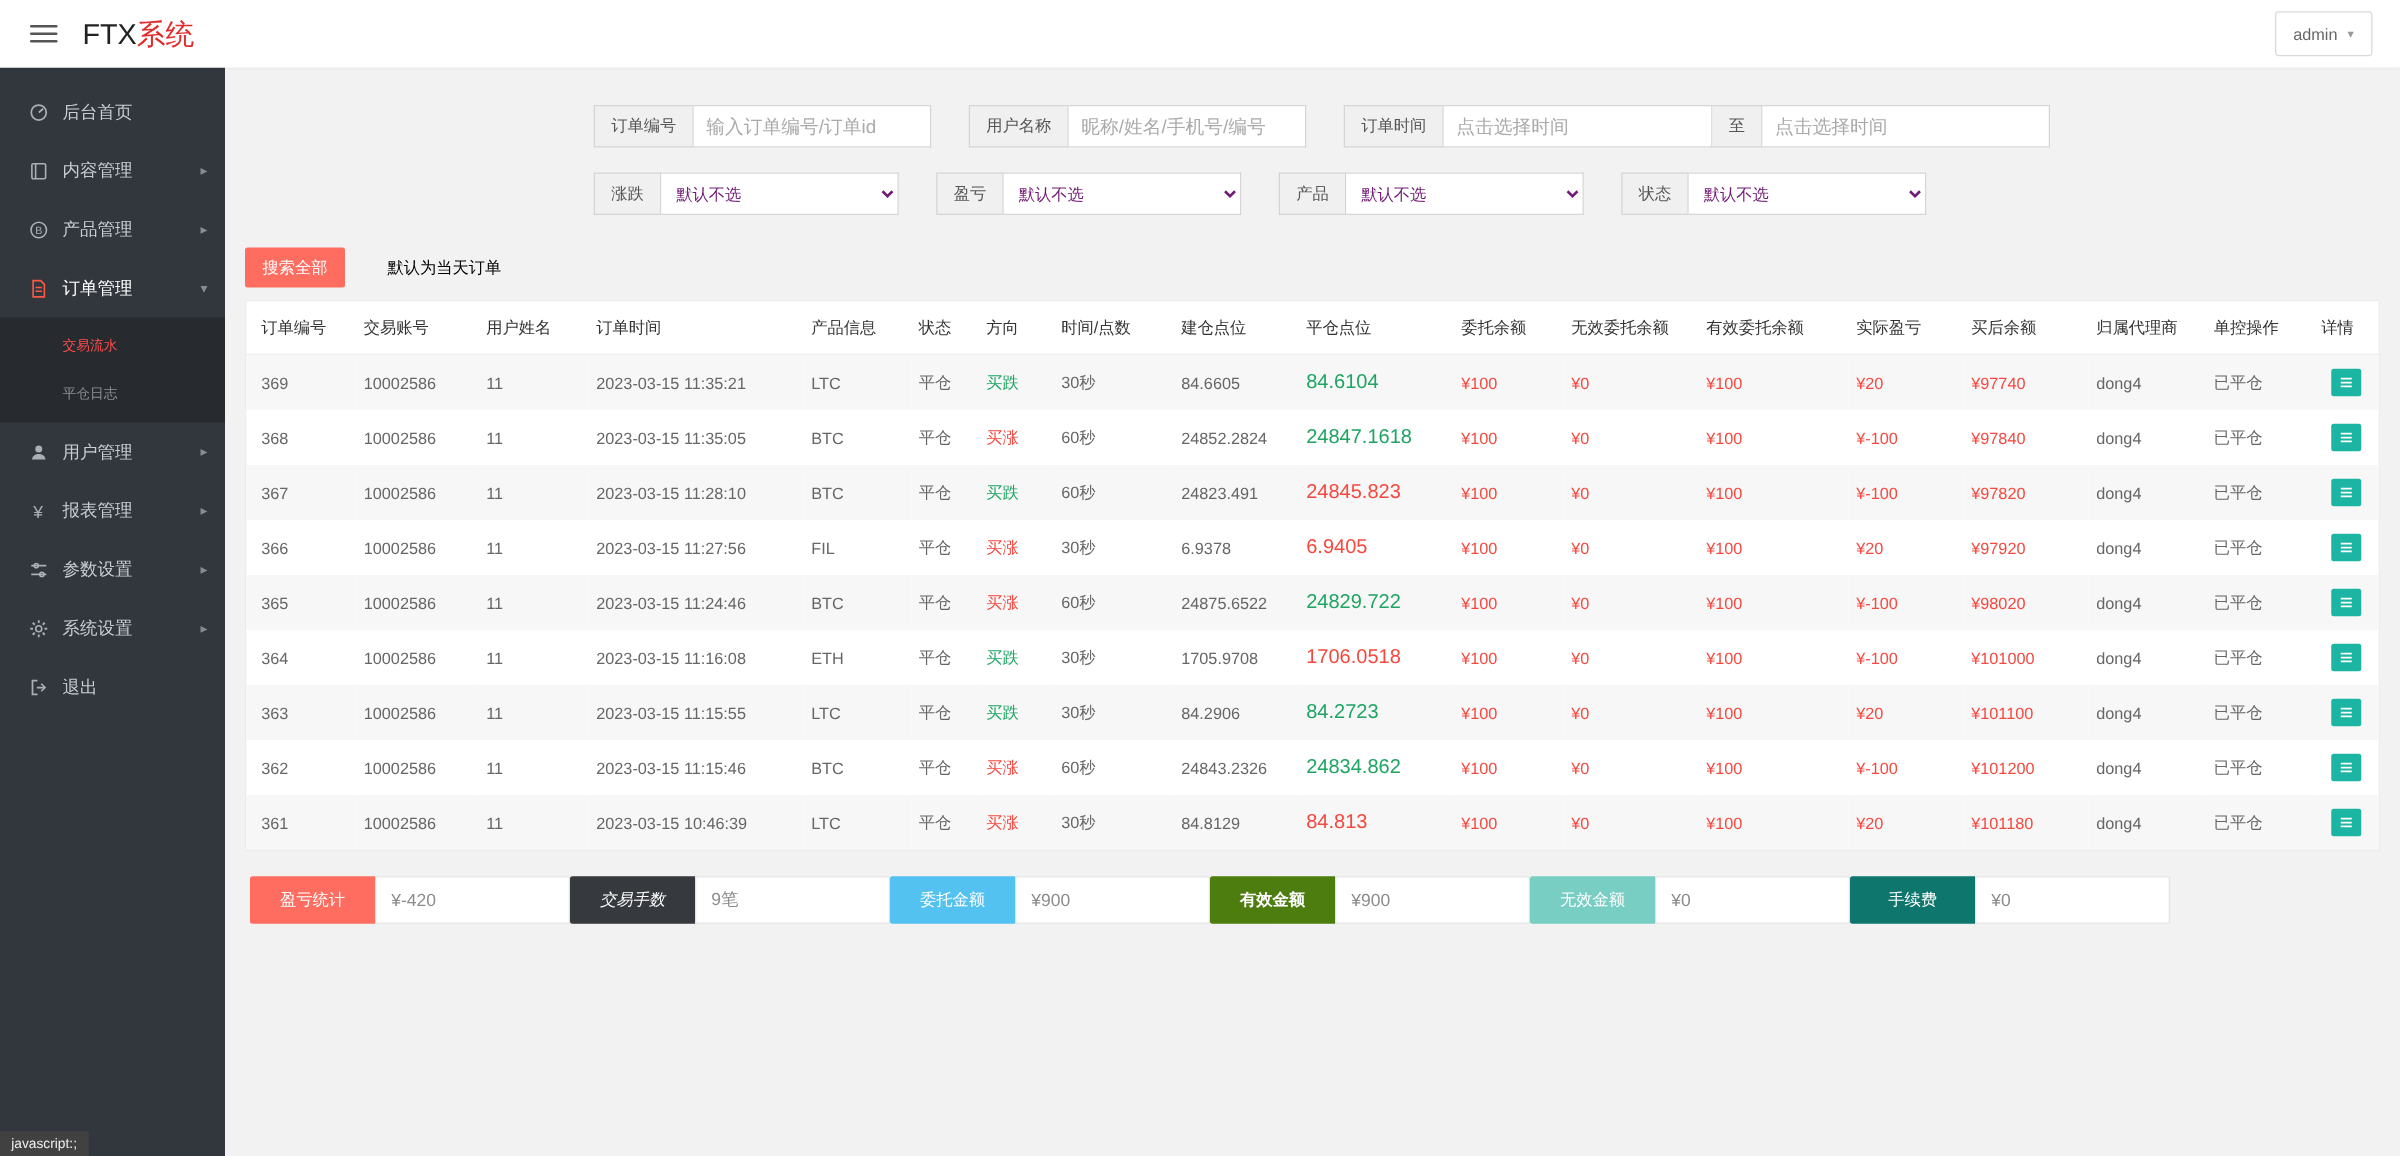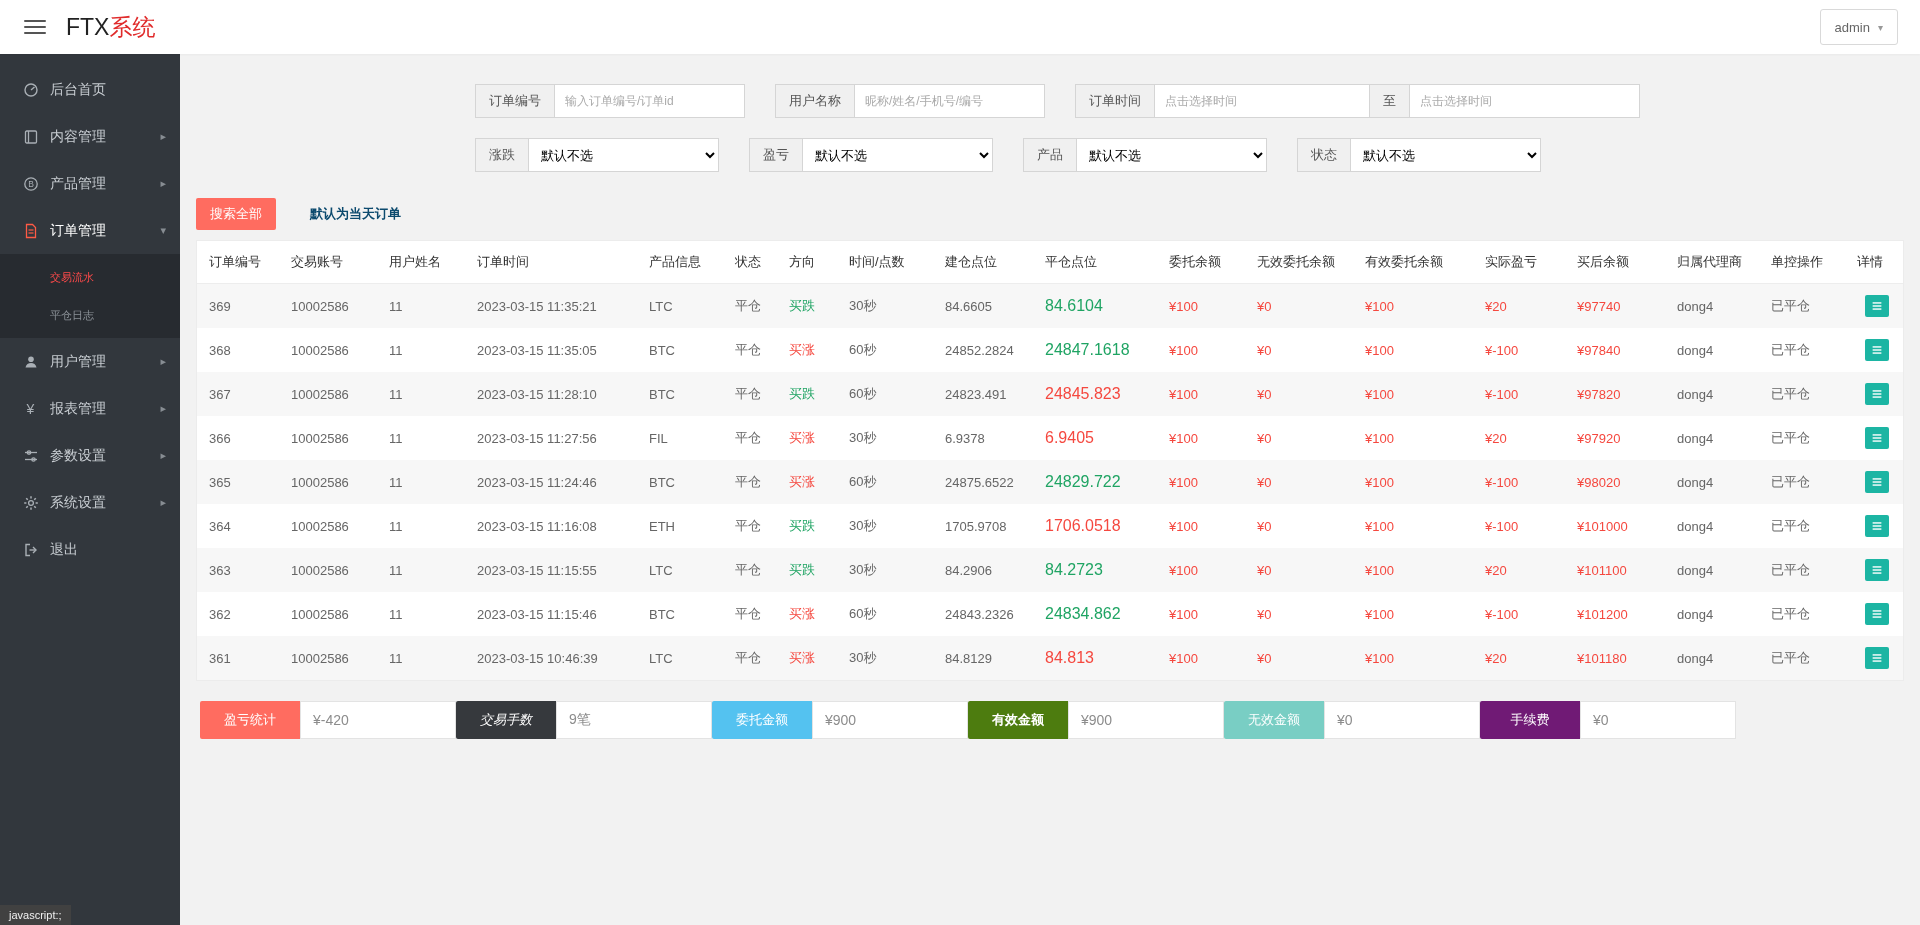--- a/index.html
+++ b/index.html
@@ -37,31 +37,31 @@
   
   .main{position:absolute;top:54px;left:180px;width:1740px;height:730px;overflow:hidden}
 
   .filters{padding:30px 0 0 295px}
   .frow{display:flex;align-items:center;margin-bottom:20px}
   .fgroup{display:flex;align-items:stretch;margin-right:30px}
   .fgroup > *{border:1px solid #d5d5d5;border-left-width:0;box-sizing:border-box}
   .fgroup > *:first-child{border-left-width:1px}
   .addon{display:flex;align-items:center;justify-content:center;background:#f0f0f0;color:#555;
          font-size:13px;padding:0 13px;height:34px;white-space:nowrap}
-  .fin{height:34px;padding:16px 10px;font-size:12px;color:#ec4899;outline:none;background:#fff}
+  .fin{height:34px;padding:16px 10px;font-size:15px;color:#ec4899;outline:none;background:#fff}
   .fin::placeholder{color:#aaa}
   .w-order{width:190px}.w-user{width:190px}.w-time1{width:215px}.w-time2{width:230px}
-  .fsel{height:34px;background:#fff;font-size:13px;color:#000000;padding:0 8px;outline:none;width:190px}
+  .fsel{height:34px;background:#fff;font-size:13px;color:#701a75;padding:0 8px;outline:none;width:190px}
   .btn-green{width:52px;height:34px;background:#5fb878;color:#fff;border:none;border-radius:2px;
              font-size:14px;cursor:pointer}
 
   .actions{display:flex;align-items:center;margin:26px 16px 10px;gap:34px}
   .btn-salmon{height:32px;padding:0 14px;background:#ff6c60;color:#fff;border:none;border-radius:2px;
               font-size:13px;cursor:pointer}
-  .note{color:#0c4a6e;font-size:13px;font-weight:bold}
+  .note{color:#000000;font-size:13px;font-weight:normal}
 
   
   .card{margin:0 16px;background:#fff;border:1px solid #ececec}
   .card-title{height:46px;display:flex;align-items:center;padding:0 16px;color:#9b9b9b;
               font-size:17px;border-bottom:1px solid #f3f3f3}
   table{width:100%;border-collapse:collapse;table-layout:fixed;font-size:13px}
   thead th{height:42px;text-align:left;color:#333;font-weight:400;padding:0 6px;
            border-bottom:1px solid #ededed;white-space:nowrap;overflow:hidden}
   tbody td{height:44px;color:#666;padding:0 6px;overflow:hidden;white-space:nowrap;
            text-overflow:ellipsis}
@@ -598,19 +598,19 @@
   </div>
       <div class="sgroup">
     <span class="slabel" style="background: #4d7c0f; font-weight: bold;">有效金额</span>
     <input class="svalue" readonly="" value="¥900" style="">
   </div>
       <div class="sgroup">
     <span class="slabel" style="background: rgb(121, 206, 196);">无效金额</span>
     <input class="svalue" readonly="" value="¥0" style="">
   </div>
       <div class="sgroup">
-    <span class="slabel" style="background: #701a75;">手续费</span>
+    <span class="slabel" style="background: #0f766e;">手续费</span>
     <input class="svalue" readonly="" value="¥0" style="">
   </div>
     </div>
 </div>
 
 <div class="status-tip">javascript:;</div>
 
 </body></html>

